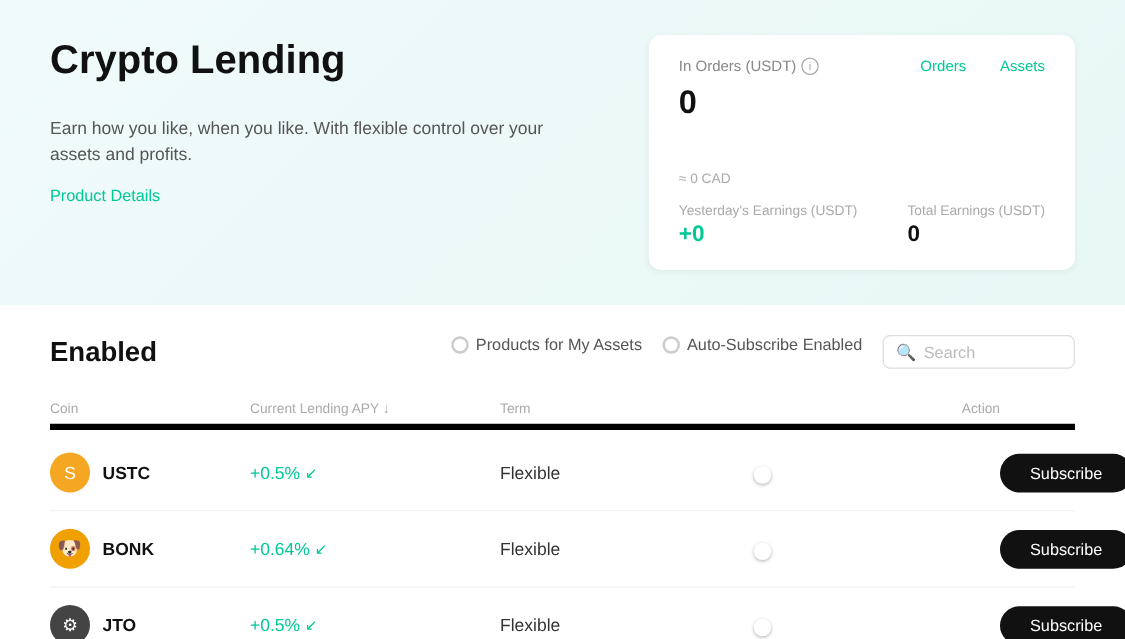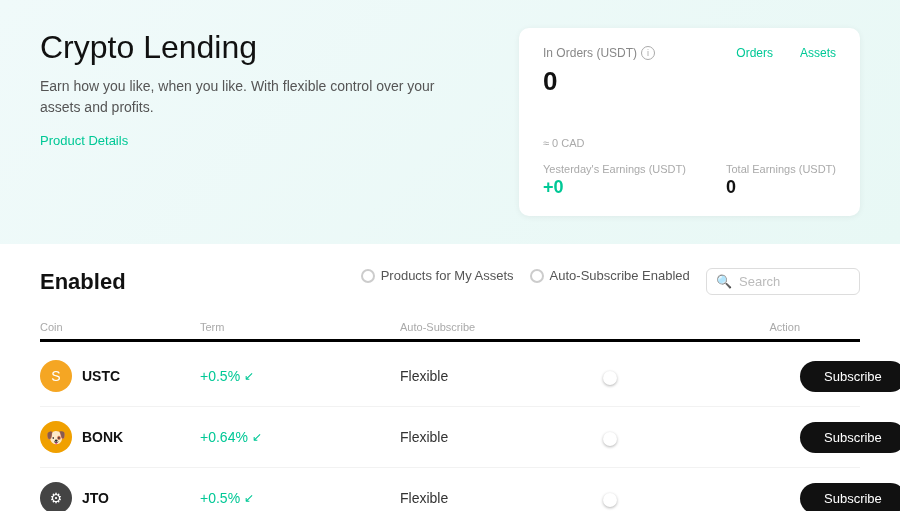--- a/index.html
+++ b/index.html
@@ -18,23 +18,23 @@
       align-items: flex-start;
       min-height: 170px;
     }
 
     .hero-left {
       flex: 1;
     }
 
     .hero-title {
       font-size: 32px;
-      font-weight: 400;
+      font-weight: 700;
       color: #111;
-      margin-bottom: 10px;
+      margin-bottom: 26px;
       line-height: 1.2;
     }
 
     .hero-subtitle {
       font-size: 14px;
       color: #555;
       line-height: 1.5;
       max-width: 420px;
       margin-bottom: 14px;
     }
@@ -200,21 +200,21 @@
     }
 
     .search-input::placeholder {
       color: #bbb;
     }
 
     .table-header {
       display: grid;
       grid-template-columns: 160px 200px 200px 200px 1fr;
       padding: 6px 0;
-      border-bottom: 3px solid #000000;
+      border-bottom: 5px solid #000000;
       margin-bottom: 4px;
     }
 
     .col-header {
       font-size: 11px;
       color: #aaa;
       font-weight: 400;
       display: flex;
       align-items: center;
       gap: 4px;
@@ -377,22 +377,24 @@
       </label>
       <div class="search-box">
         <span class="search-icon-svg">🔍</span>
         <input class="search-input" type="text" placeholder="Search" style="">
       </div>
     </div>
   </div>
 
   <div class="table-header">
     <div class="col-header">Coin</div>
+    <div class="col-header">
+      <span>Current Lending APY ↓</span>
+    </div>
     <div class="col-header">Term</div>
-    <div class="col-header">Auto-Subscribe</div>
     <div class="col-header right">Action</div>
   </div>
 
   <div id="table-body">
       <div class="table-row">
     <div class="coin-cell">
       <div class="coin-icon" style="background:#f5a623;font-size:14px;color:#fff;">
         S
       </div>
       <span class="coin-name">USTC</span>

